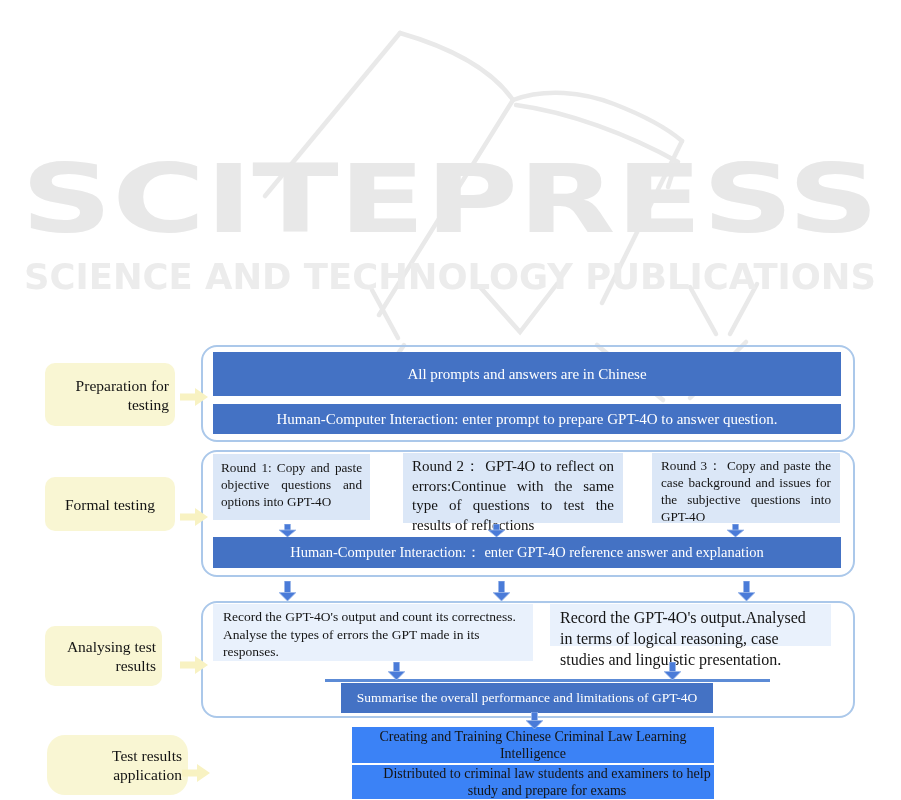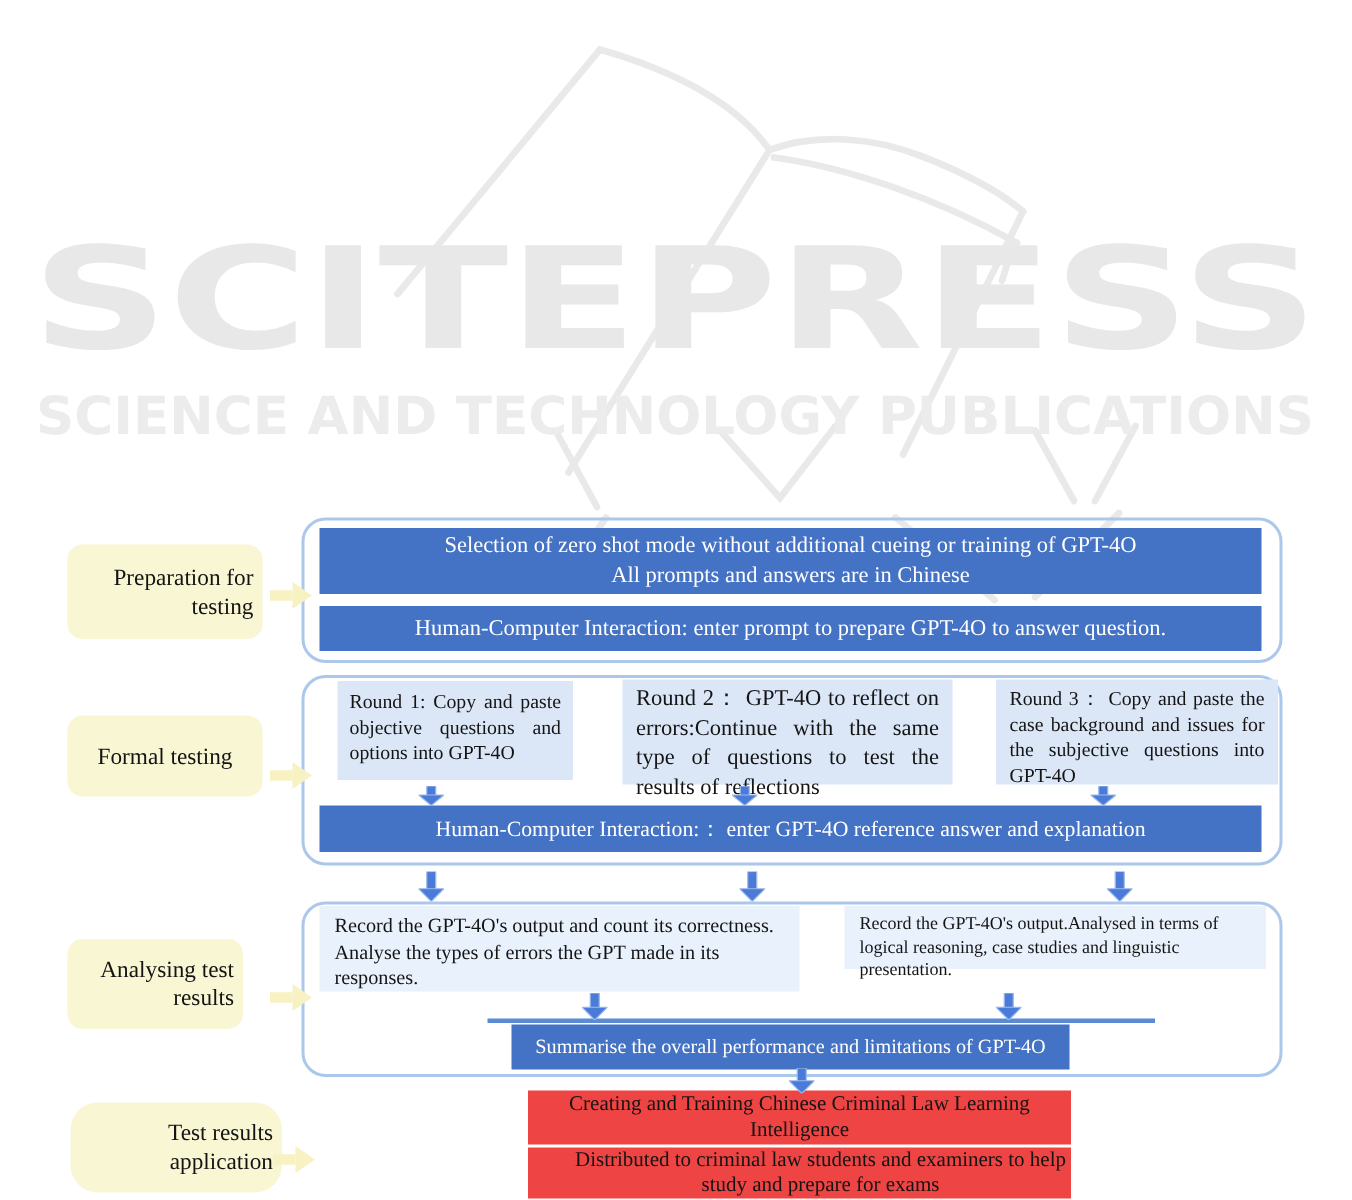--- a/index.html
+++ b/index.html
@@ -13,28 +13,28 @@
     position:absolute;border:2px solid #abc8ea;border-radius:16px;
     background:transparent;box-sizing:border-box;z-index:1;
   }
   .bluebar{
     position:absolute;background:#4472c4;color:#ffffff;z-index:2;
     display:flex;flex-direction:column;align-items:center;justify-content:center;
     text-align:center;box-sizing:border-box;
   }
   .lightbox{
     position:absolute;background:#dbe7f7;color:#141414;z-index:2;
-    box-sizing:border-box;text-align:justify;margin-left:12px;
+    box-sizing:border-box;text-align:justify;
   }
   .recordbox{
     position:absolute;background:#e9f1fc;color:#141414;z-index:2;
     box-sizing:border-box;text-align:left;
   }
   .greenbox{
-    position:absolute;background:#ef4444;color:#141414;z-index:2;
+    position:absolute;background:#3b82f6;color:#141414;z-index:2;
     display:flex;align-items:center;justify-content:center;text-align:center;
     box-sizing:border-box;
   }
   .ylabel{
     position:absolute;background:#f9f6d3;color:#141414;z-index:2;
     border-radius:10px;display:flex;align-items:center;justify-content:center;
     text-align:right;font-size:15.5px;line-height:19px;padding:2px 6px;
     box-sizing:border-box;
   }
   .arr{position:absolute;z-index:3;}
@@ -65,21 +65,20 @@
 </svg>
 
 <div class="ylabel" style="left:45px;top:363px;width:130px;height:63px;">Preparation for testing</div>
 <svg class="arr" style="left:180px;top:388px;" width="28" height="18" viewBox="0 0 28 18">
   <rect x="0" y="5.5" width="15" height="7" fill="#f8f2c2"></rect>
   <polygon points="15,0 28,9 15,18" fill="#f8f2c2"></polygon>
 </svg>
 
 <div class="container" style="left:201px;top:345px;width:654px;height:97px;"></div>
 <div class="bluebar" style="left:213px;top:352px;width:628px;height:44px;font-size:15px;line-height:20px;">
-  <div>Selection of zero shot mode without additional cueing or training of GPT-4O</div>
   <div>All prompts and answers are in Chinese</div>
 </div>
 <div class="bluebar" style="left:213px;top:404px;width:628px;height:30px;font-size:15px;">Human-Computer Interaction: enter prompt to prepare GPT-4O to answer question.</div>
 
 <div class="ylabel" style="left:45px;top:477px;width:130px;height:54px;">Formal testing</div>
 <svg class="arr" style="left:180px;top:508px;" width="28" height="18" viewBox="0 0 28 18">
   <rect x="0" y="5.5" width="15" height="7" fill="#f8f2c2"></rect>
   <polygon points="15,0 28,9 15,18" fill="#f8f2c2"></polygon>
 </svg>
 
@@ -117,21 +116,21 @@
 </svg>
 
 <div class="ylabel" style="left:45px;top:626px;width:117px;height:60px;">Analysing test results</div>
 <svg class="arr" style="left:180px;top:656px;" width="28" height="18" viewBox="0 0 28 18">
   <rect x="0" y="5.5" width="15" height="7" fill="#f8f2c2"></rect>
   <polygon points="15,0 28,9 15,18" fill="#f8f2c2"></polygon>
 </svg>
 
 <div class="container" style="left:201px;top:601px;width:654px;height:117px;"></div>
 <div class="recordbox" style="left:213px;top:604px;width:320px;height:57px;padding:4px 10px;font-size:13.5px;line-height:1.3;">Record the GPT-4O's output and count its correctness. Analyse the types of errors the GPT made in its responses.</div>
-<div class="recordbox" style="left:563px;top:604px;width:281px;height:42px;padding:4px 10px;font-size:12px;line-height:1.3;">Record the GPT-4O's output.Analysed in terms of logical reasoning, case studies and linguistic presentation.</div>
+<div class="recordbox" style="left:550px;top:604px;width:281px;height:42px;padding:4px 10px;font-size:16px;line-height:1.3;">Record the GPT-4O's output.Analysed in terms of logical reasoning, case studies and linguistic presentation.</div>
 
 <svg class="arr" style="left:388px;top:662px;" width="17" height="18" viewBox="0 0 17 18" preserveAspectRatio="none">
   <rect x="5.5" y="0" width="6" height="10" fill="#4a7bd8" stroke="#9db9ea" stroke-width="0.8"></rect>
   <polygon points="0,9.5 17,9.5 8.5,18" fill="#4a7bd8" stroke="#9db9ea" stroke-width="0.8"></polygon>
 </svg>
 <svg class="arr" style="left:664px;top:662px;" width="17" height="18" viewBox="0 0 17 18" preserveAspectRatio="none">
   <rect x="5.5" y="0" width="6" height="10" fill="#4a7bd8" stroke="#9db9ea" stroke-width="0.8"></rect>
   <polygon points="0,9.5 17,9.5 8.5,18" fill="#4a7bd8" stroke="#9db9ea" stroke-width="0.8"></polygon>
 </svg>
 

